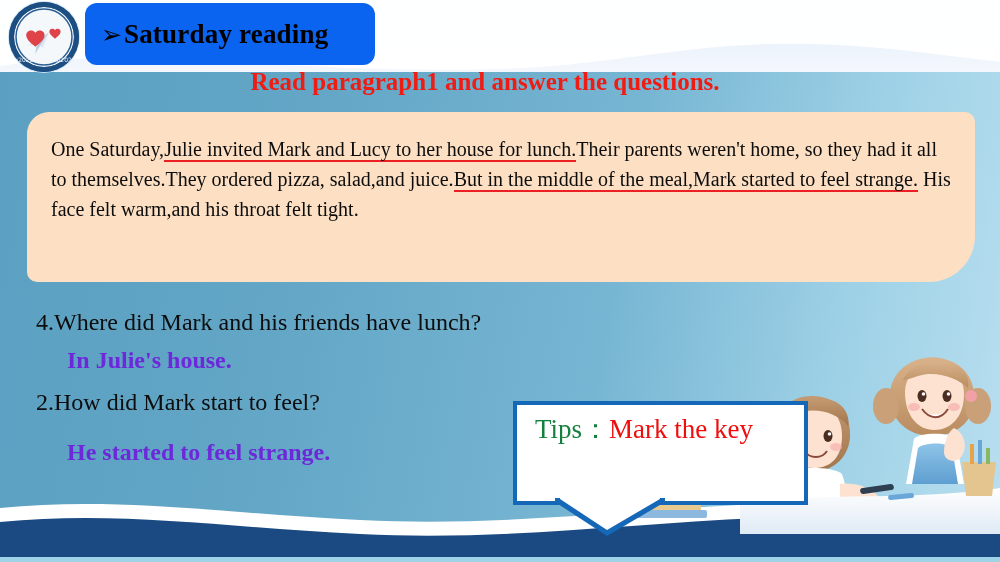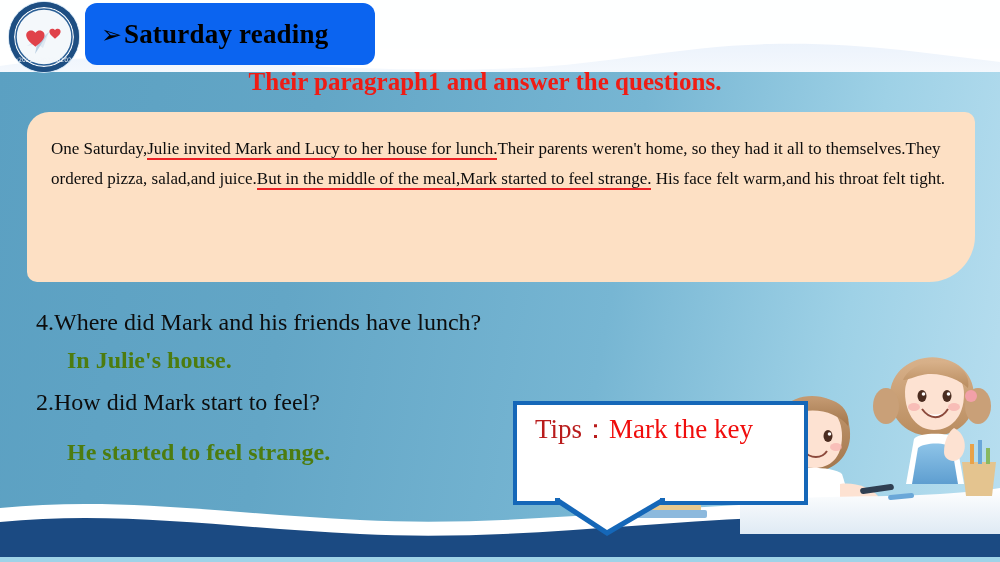--- a/index.html
+++ b/index.html
@@ -80,54 +80,54 @@
 
   
   .passage {
     position:absolute; left:27px; top:112px;
     width:948px; height:170px;
     background:#fde0c4;
     border-radius:22px 10px 46px 10px;
     padding:22px 20px 10px 24px;
   }
   .passage p {
-    font-size:17px; line-height:30px; color:#0d0d0d;
+    font-size:20px; line-height:30px; color:#0d0d0d;
     font-family:"Liberation Serif", serif;
     white-space:normal;
   }
   .u { border-bottom:2px solid #ec2024; padding-bottom:0px; }
 
   
   .qa { position:absolute; left:36px; top:305px; width:620px; }
   .q {
     font-size:24px; color:#0d0d0d; line-height:34px;
     font-family:"Liberation Serif", serif;
   }
   .a {
-    font-size:24px; font-weight:bold; color:#4d7c0f; line-height:34px;
+    font-size:24px; font-weight:bold; color:#6d28d9; line-height:34px;
     padding-left:31px;
     font-family:"Liberation Serif", serif;
   }
   .gap1 { height:4px; }
   .gap2 { height:8px; }
   .gap3 { height:16px; }
 
   
   .tips {
     position:absolute; left:513px; top:401px;
     width:295px; height:104px;
     background:#ffffff;
     border:4px solid #1567b8;
     padding:8px 14px 0 18px;
   }
   .tips .line {
     font-size:27px; line-height:33px; color:#f00d0c;
     font-family:"Liberation Serif", serif;
   }
-  .tips .lead { color:#b91c1c;text-align:center; }
+  .tips .lead { color:#15803d;text-align:center; }
   .tail { position:absolute; left:555px; top:498px; width:110px; height:42px; }
 </style>
 </head>
 <body>
 
 <div id="slide">
 
   <div class="bg-main"></div>
   <div class="bg-top"></div>
 
@@ -230,21 +230,21 @@
       <path d="M46 28 c-2.3,-2.6 -6.5,-1 -5.5,2.6 c0.7,2.6 4,4.9 5.5,6.2 c1.6,-1.3 4.8,-3.6 5.5,-6.2 c1,-3.6 -3.2,-5.2 -5.5,-2.6 z" fill="#e0424a"></path>
       <text x="35" y="60" font-size="6" fill="#f2f6fa" text-anchor="middle" font-family="DejaVu Sans, sans-serif">\u2022\u2022\u2022\u2022\u2022\u2022\u2022\u2022\u2022</text>
     </svg>
   </div>
 
   <div class="banner">
     <span class="arrow">➢</span>
     <span class="btitle">Saturday reading</span>
   </div>
 
-  <div class="instruction">Their paragraph1 and answer the questions.</div>
+  <div class="instruction">Read paragraph1 and answer the questions.</div>
 
   <div class="passage">
     <p id="passage-text"><span>One Saturday,</span><span class="u">Julie invited Mark and Lucy to her house for lunch.</span><span>Their parents weren't home, so they had it all to themselves.They ordered pizza, salad,and juice.</span><span class="u">But in the middle of the meal,Mark started to feel strange.</span><span> His face felt warm,and his throat felt tight.</span></p>
   </div>
 
   <div class="qa">
     <div class="q">4.Where did Mark and his friends have lunch?</div>
     <div class="gap1"></div>
     <div class="a">In Julie's house.</div>
     <div class="gap2"></div>

